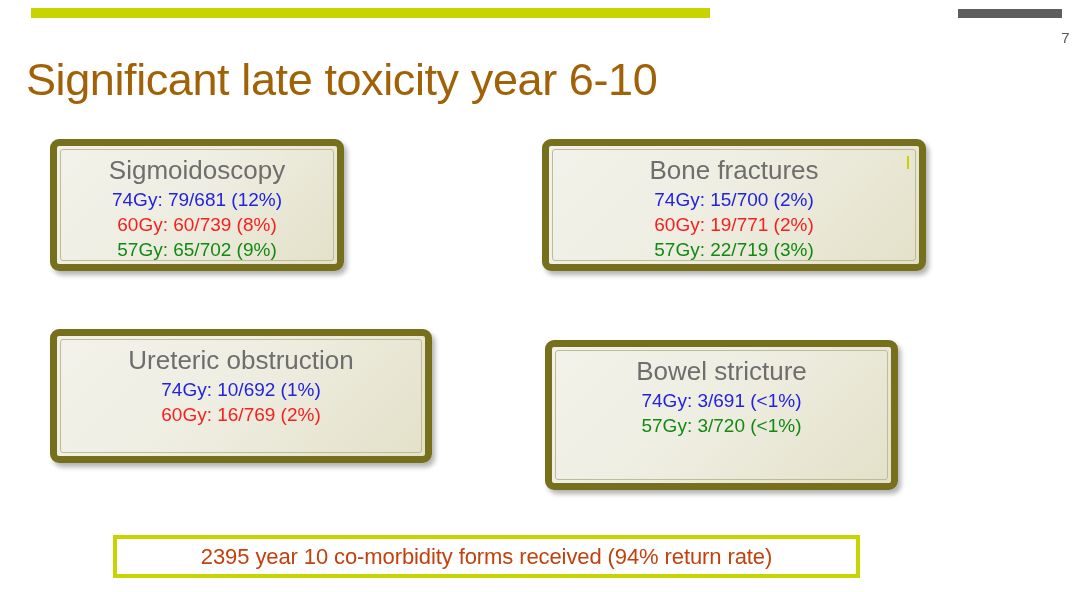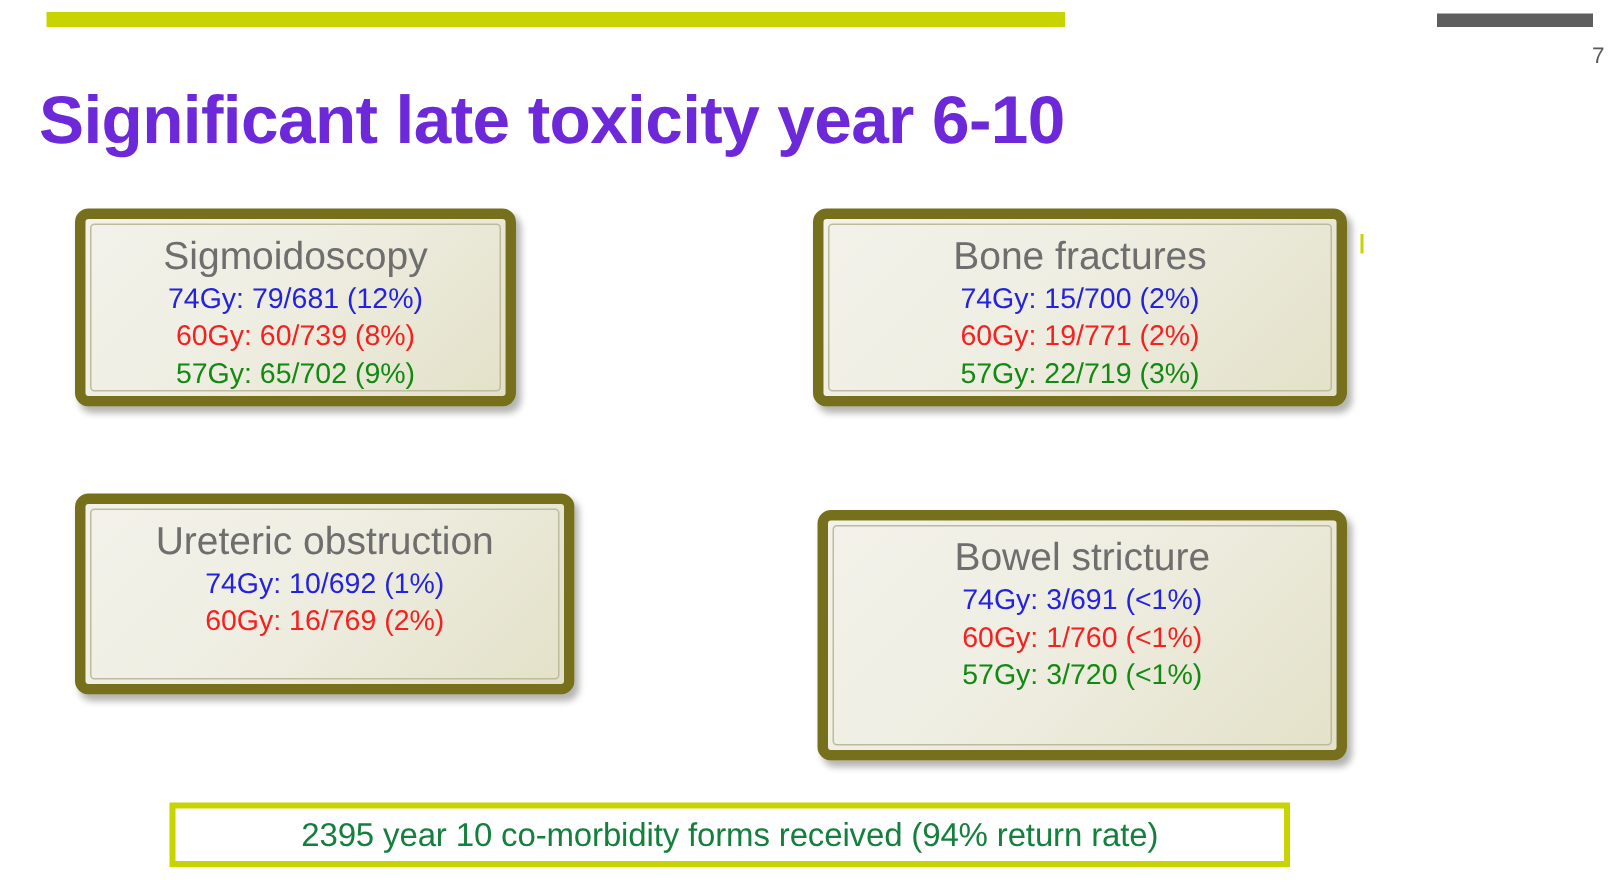--- a/index.html
+++ b/index.html
@@ -45,22 +45,22 @@
   }
 
   
   #slide-title {
     position: absolute;
     left: 26px;
     top: 21px;
     width: 920px;
     font-size: 45px;
     line-height: 58px;
-    font-weight: 700;
-    color: #6d28d9;
+    font-weight: 400;
+    color: #a16207;
     letter-spacing: -0.4px;
     white-space: nowrap;
   }
 
   
   .tox-box {
     position: absolute;
     box-sizing: border-box;
     border: 7px solid #76701c;
     border-radius: 9px;
@@ -88,23 +88,23 @@
     font-size: 19px;
     line-height: 25px;
     white-space: nowrap;
     font-weight: 400;
   }
   .stat-74 { color: #2222e0; }
   .stat-60 { color: #f52020; }
   .stat-57 { color: #128a12; }
 
   #box-sigmoidoscopy     { left: 50px;  top: 139px; width: 294px; height: 132px; }
-  #box-bone-fractures    { left: 542px; top: 139px; width: 356px; height: 132px; }
-  #box-ureteric          { left: 50px;  top: 329px; width: 333px; height: 134px; }
-  #box-bowel-stricture   { left: 545px; top: 340px; width: 353px; height: 167px; }
+  #box-bone-fractures    { left: 542px; top: 139px; width: 384px; height: 132px; }
+  #box-ureteric          { left: 50px;  top: 329px; width: 382px; height: 134px; }
+  #box-bowel-stricture   { left: 545px; top: 340px; width: 353px; height: 150px; }
 
   
   #stray-tick {
     position: absolute;
     left: 907px;
     top: 156px;
     width: 2px;
     height: 13px;
     background: #c8d400;
   }
@@ -118,21 +118,21 @@
     height: 43px;
     box-sizing: border-box;
     border: 4px solid #c8d400;
     background: #ffffff;
     display: flex;
     align-items: center;
     justify-content: center;
   }
   #return-rate-text {
     font-size: 22px;
-    color: #15803d;
+    color: #c2410c;
     white-space: nowrap;
     letter-spacing: -0.1px;
   }
 </style>
 </head>
 <body>
 
 <div id="accent-bar"></div>
 <div id="page-marker-bar"></div>
 <div id="page-number">7</div>
@@ -161,19 +161,18 @@
   <div class="inner-edge"></div>
   <div class="box-title">Ureteric obstruction</div>
   <div class="stat-line stat-74">74Gy: 10/692 (1%)</div>
   <div class="stat-line stat-60">60Gy: 16/769 (2%)</div>
 </div>
 
 <div class="tox-box" id="box-bowel-stricture">
   <div class="inner-edge"></div>
   <div class="box-title">Bowel stricture</div>
   <div class="stat-line stat-74">74Gy: 3/691 (&lt;1%)</div>
-  <div class="stat-line stat-60">60Gy: 1/760 (&lt;1%)</div>
   <div class="stat-line stat-57">57Gy: 3/720 (&lt;1%)</div>
 </div>
 
 <div id="return-rate-banner">
   <span id="return-rate-text">2395 year 10 co-morbidity forms received (94% return rate)</span>
 </div>
 
 </body></html>

